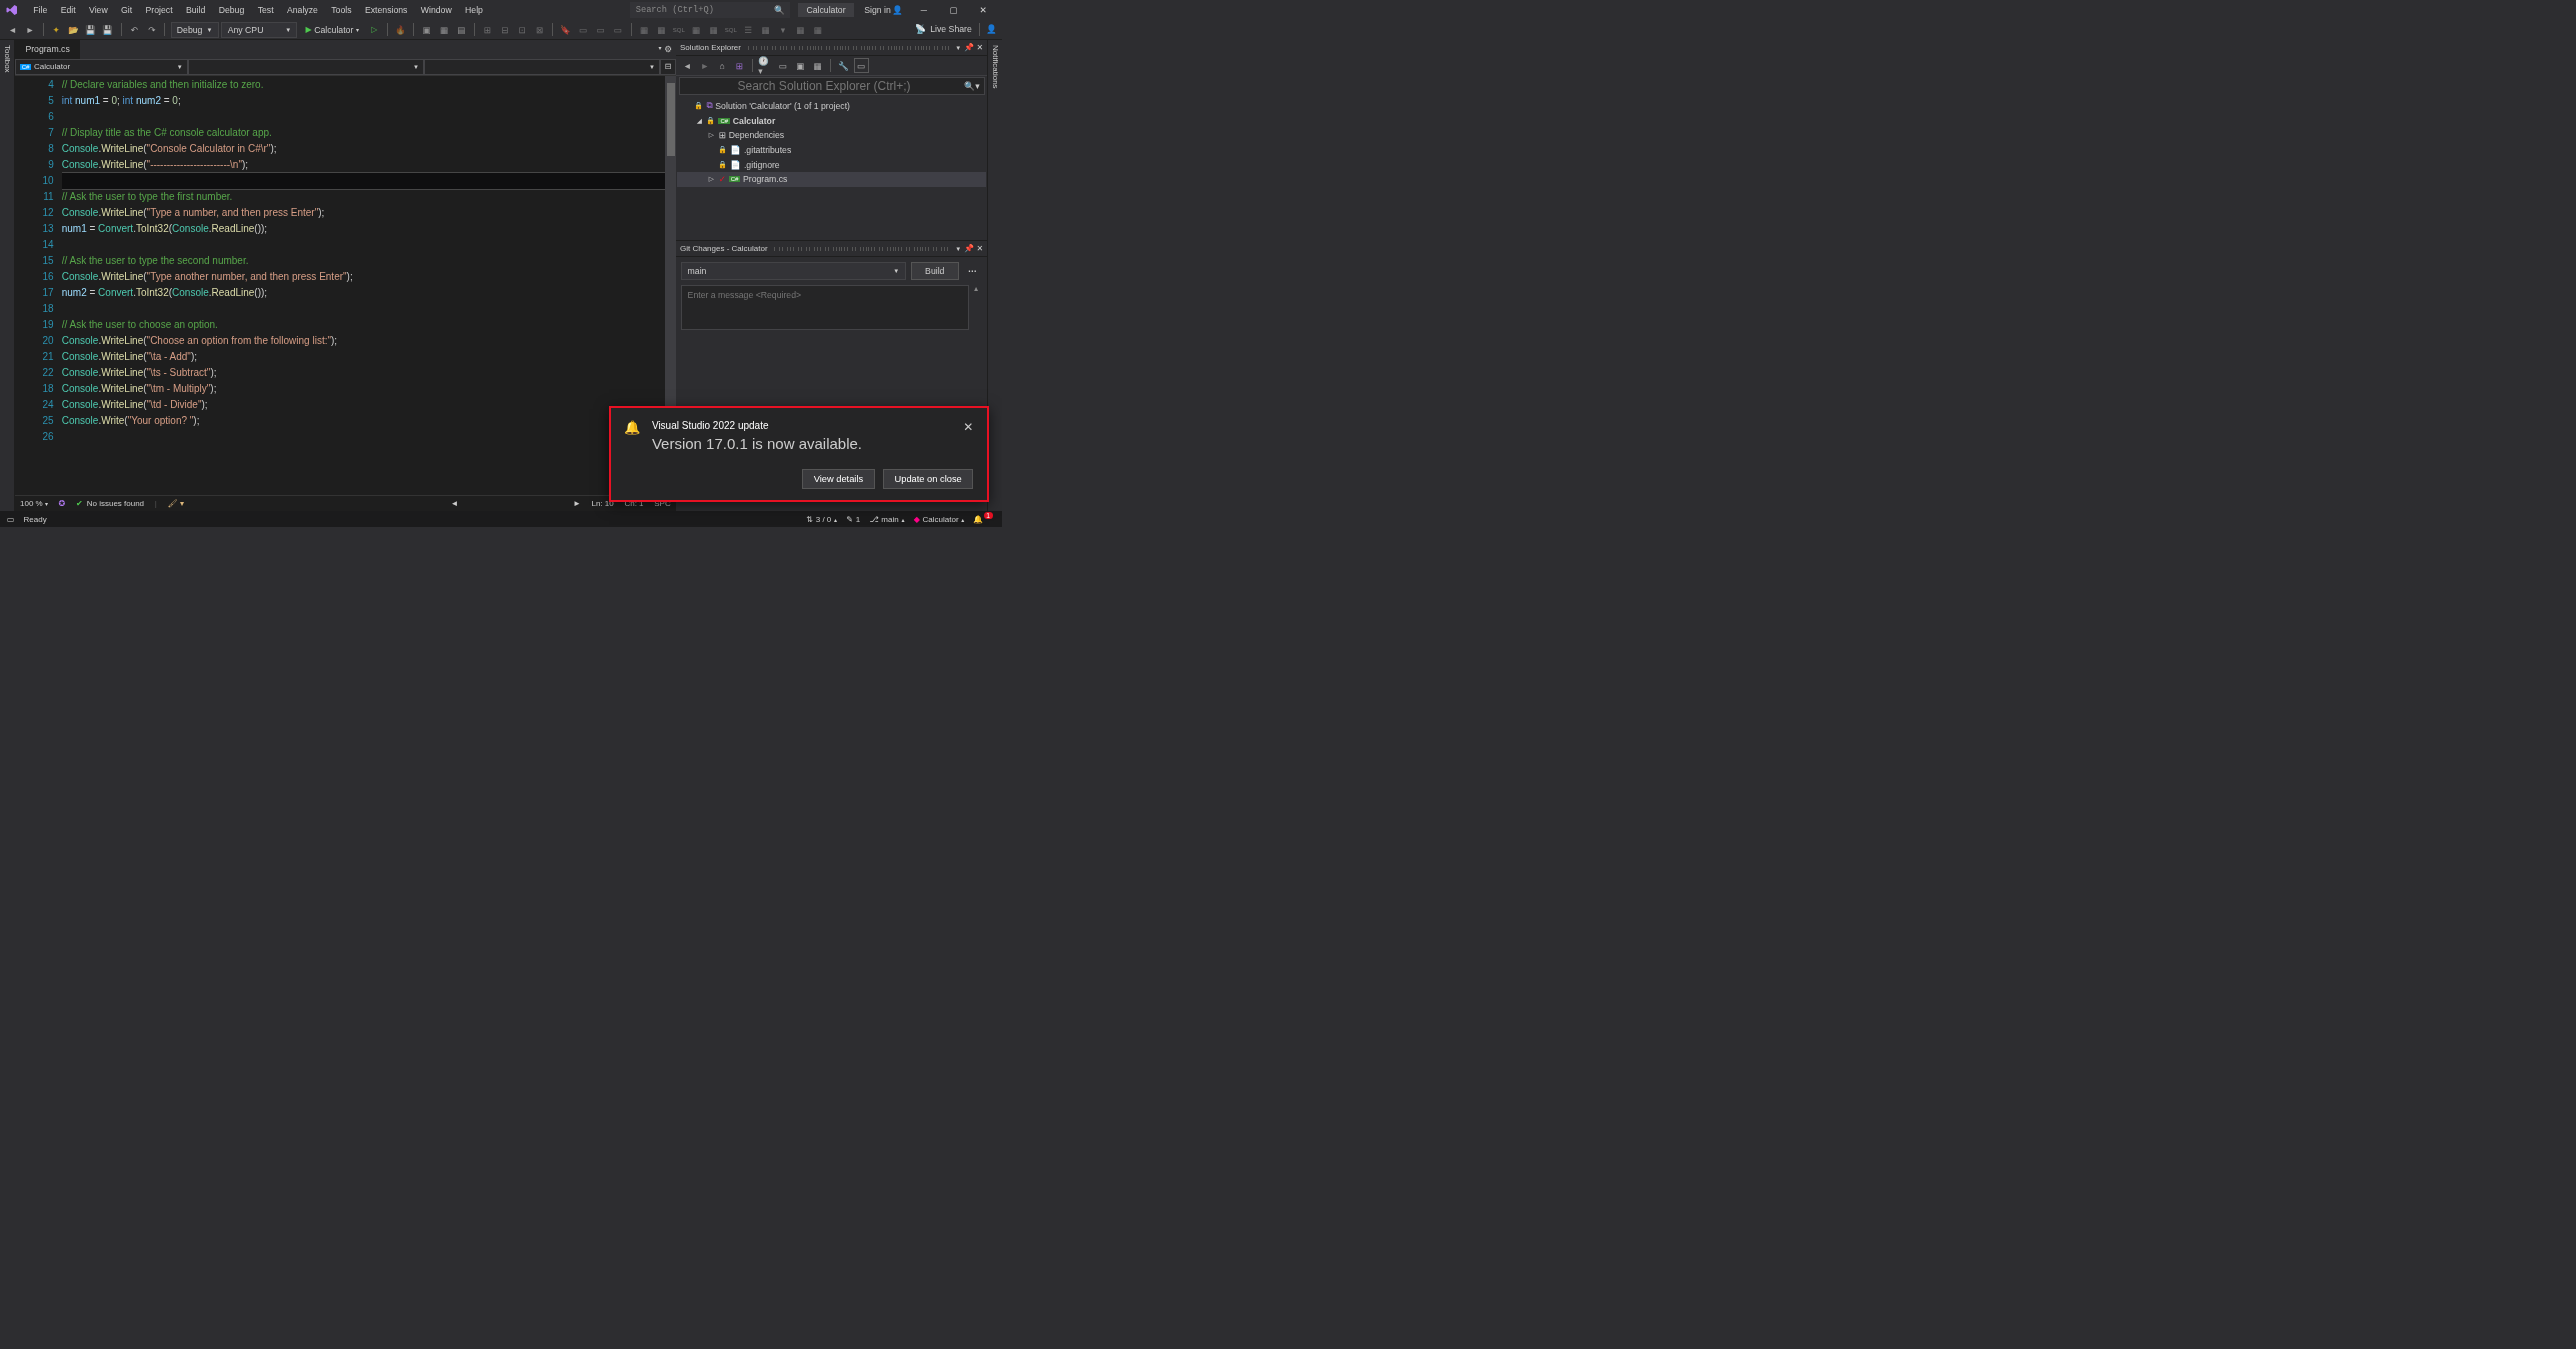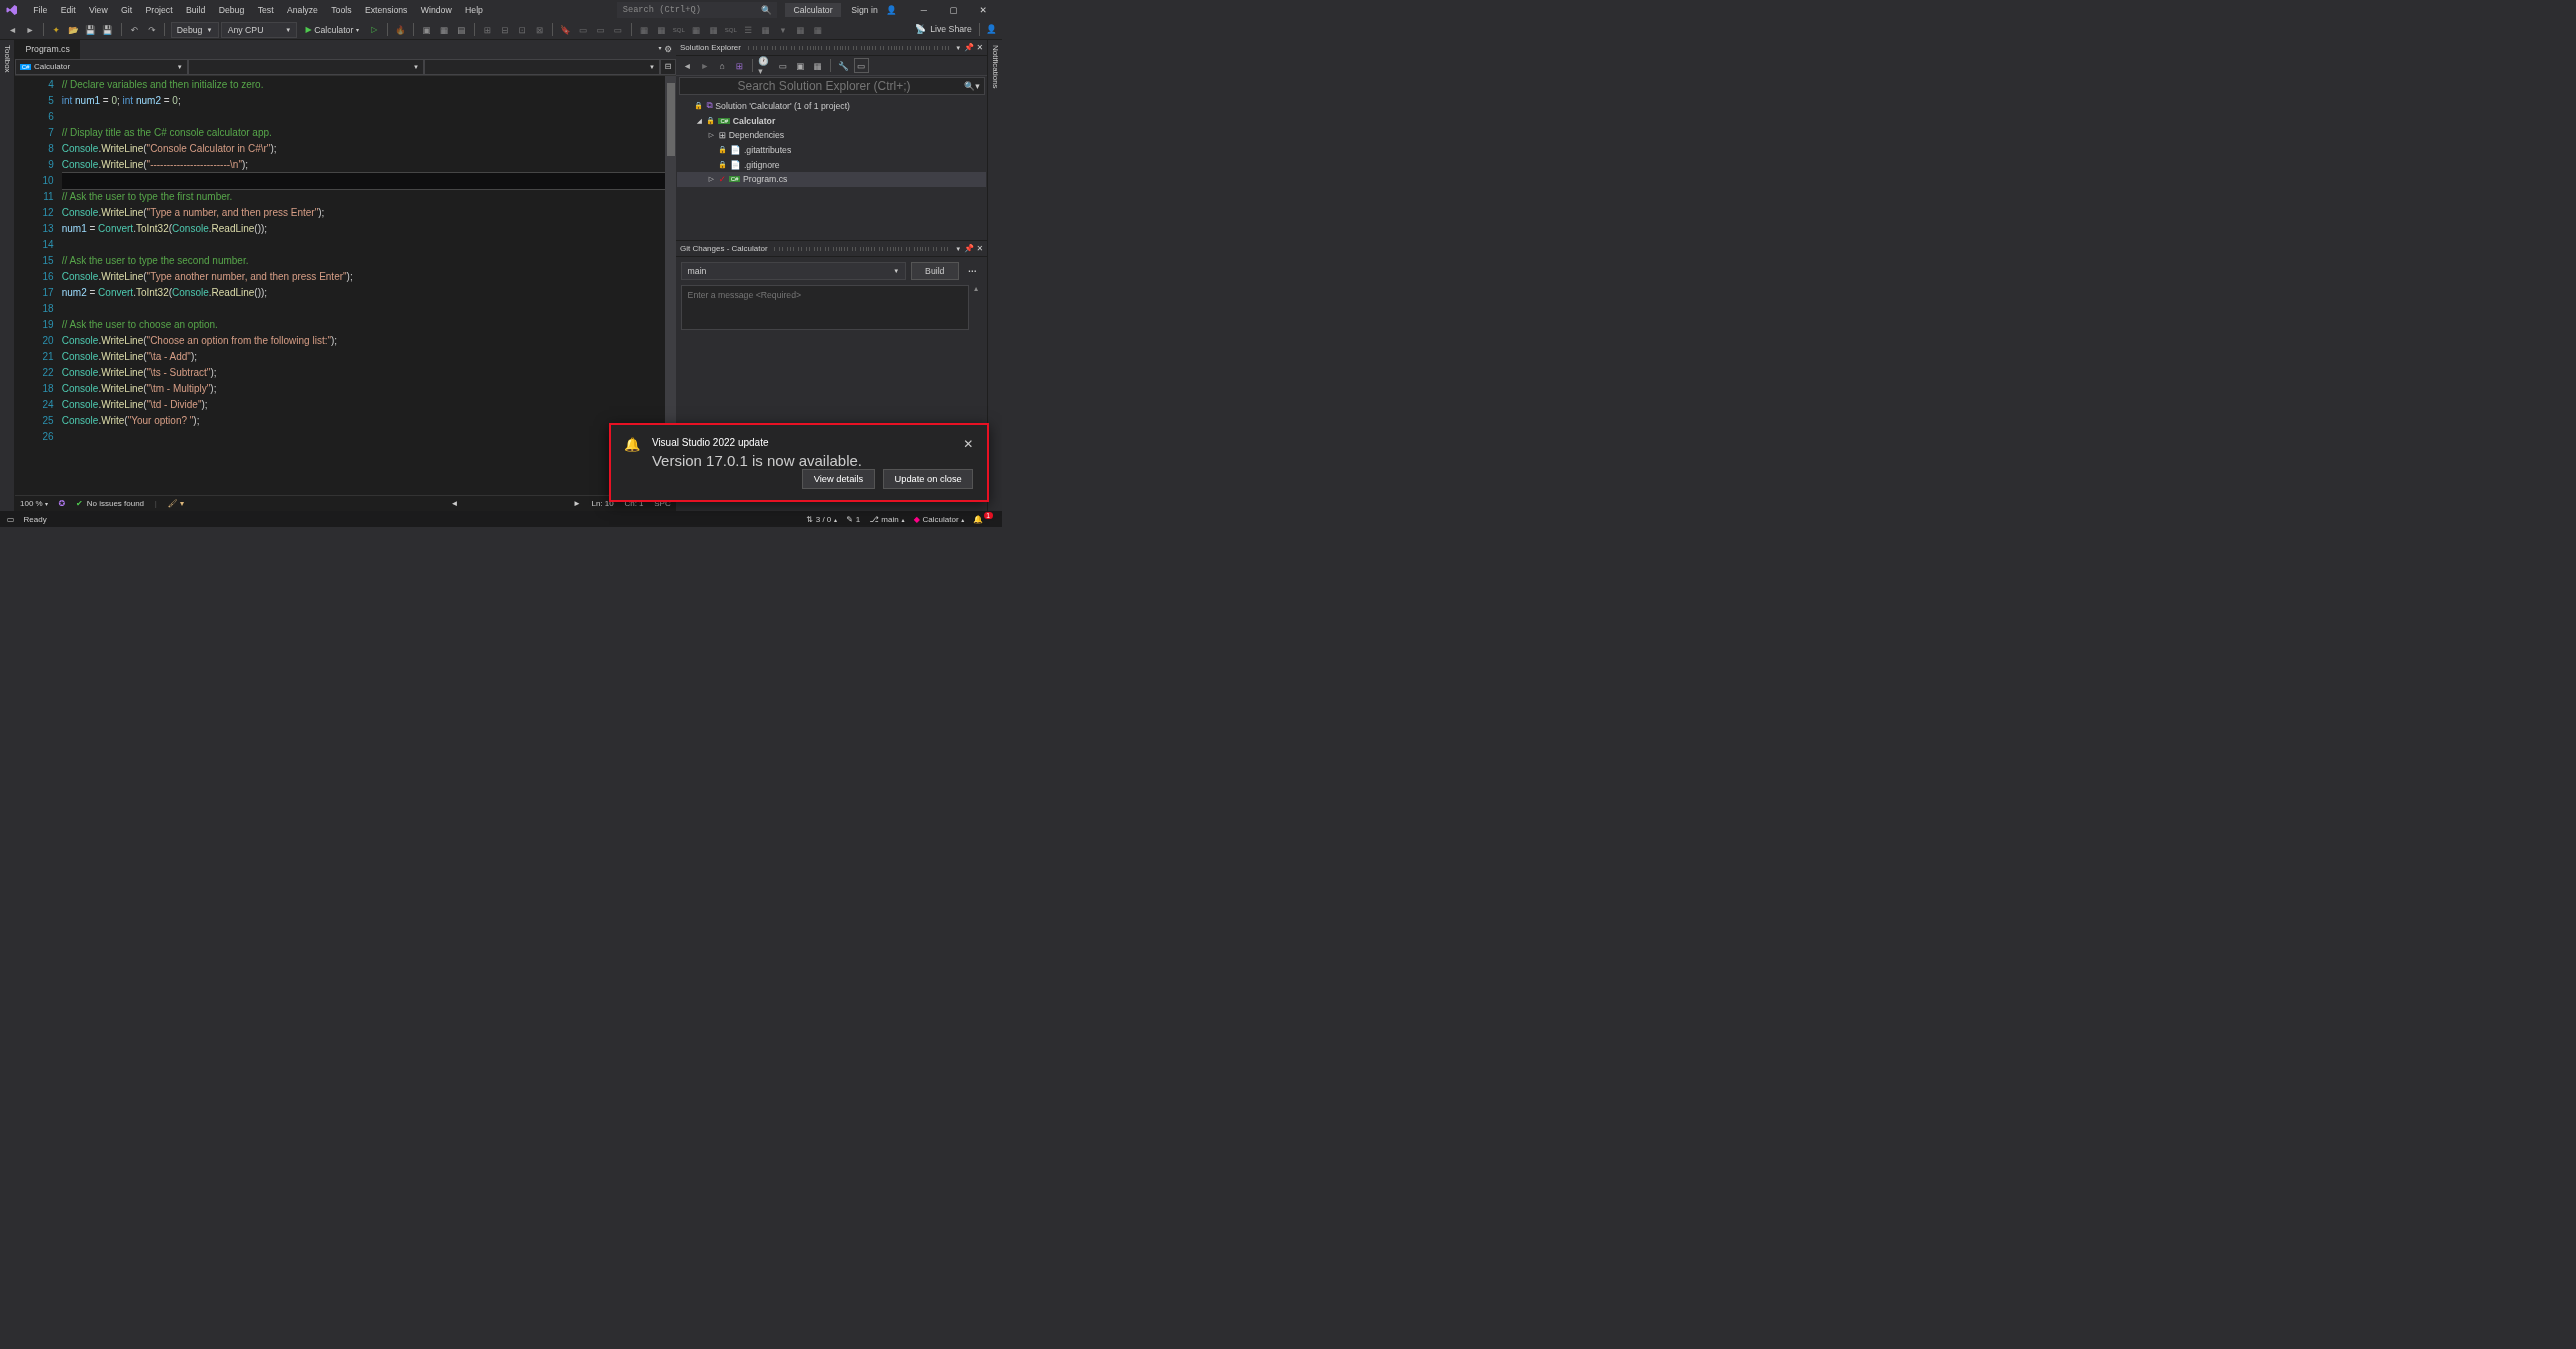--- a/index.html
+++ b/index.html
@@ -6,21 +6,21 @@
 body { background:#2d2d30; color:#ccc; width:1002px; height:527px; overflow:hidden; font-size:8.7px; position:relative; }
 .titlebar { height:20px; background:#2d2d30; display:flex; align-items:center; padding:0 5.3px; gap:2.7px; }
 .vs-logo { width:13.3px; height:13.3px; margin-right:5.3px; display:flex; align-items:center; justify-content:center; }
 .vs-logo svg { width:12px; height:12px; }
 .menu-item { padding:2.7px 6.7px; cursor:pointer; }
 .spacer { flex:1; }
 .search-box { background:#333337; width:160px; height:16px; padding:1.3px 5.3px; display:flex; align-items:center; gap:4px; margin-right:5.3px; }
 .search-box input { background:transparent; border:none; color:#ccc; flex:1; outline:none; font-size:8.7px;font-family:Liberation Mono, monospace; }
 .search-box input::placeholder { color:#888; }
 .app-name { background:#3e3e42; padding:2px 8px; margin-right:8px; }
-.signin { margin-right:10px; display:flex; align-items:center; gap:9px; }
+.signin { margin-right:4px; display:flex; align-items:center; gap:2px; }
 .win-btn { width:27px; height:18.6px; display:flex; align-items:center; justify-content:center; cursor:pointer; }
 .toolbar { height:20px; background:#2d2d30; display:flex; align-items:center; padding:1.3px 5.3px; gap:2.7px; border-bottom:0.7px solid #1e1e1e; }
 .tb-btn { width:14.7px; height:14.7px; display:flex; align-items:center; justify-content:center; cursor:pointer; opacity:.8; }
 .tb-sep { width:0.7px; height:13.3px; background:#555; margin:0 2.7px; }
 .combo { background:#333337; border:0.7px solid #434346; padding:1.3px 5.3px; height:16px; display:flex; align-items:center; gap:4px; cursor:pointer; }
 .start-btn { display:flex; align-items:center; gap:2.7px; padding:1.3px 5.3px; cursor:pointer; }
 .play-icon { color:#4ec94e; font-size:8px; }
 .live-share { display:flex; align-items:center; gap:4px; margin-left:auto; }
 .main { display:flex; height:calc(100% - 40px - 16px); }
 .toolbox-tab { writing-mode:vertical-lr; background:#2d2d30; padding:5.3px 2.7px; border-right:0.7px solid #1e1e1e; cursor:pointer; font-size:8px; width:14.7px; }
@@ -71,21 +71,21 @@
 .notif-tab { writing-mode:vertical-lr; background:#2d2d30; padding:5.3px 2.7px; border-left:0.7px solid #1e1e1e; cursor:pointer; font-size:8px; width:14.7px; }
 .statusbar { height:16px; background:#007acc; color:#fff; display:flex; align-items:center; padding:0 6.7px; gap:9.3px; font-size:8px; }
 .statusbar.dark { background:#1b1b1c; color:#ccc; }
 .sb-item { display:flex; align-items:center; gap:2.7px; cursor:pointer; }
 .toast { position:absolute; right:13.3px; bottom:25px; width:380px; background:#252526; border:2px solid #e81123; padding:12px 13.3px 10.7px 13.3px; box-shadow:0 2.7px 13.3px rgba(0,0,0,.6); }
 .toast-head { display:flex; align-items:flex-start; gap:9.3px; }
 .bell { width:18.6px; font-size:13.3px; color:#ccc; }
 .toast-title { font-size:10px; color:#fff; margin-bottom:4px; }
 .toast-msg { font-size:15px; color:#ccc; }
 .toast-close { margin-left:auto; font-size:12px; cursor:pointer; color:#ccc; }
-.toast-actions { display:flex; justify-content:flex-end; gap:8px; margin-top:0; }
+.toast-actions { display:flex; justify-content:flex-end; gap:8px; margin-top:17px; }
 .toast-btn { background:#3a3a3d; border:0.7px solid #555; color:#fff; padding:4px 10.7px; cursor:pointer; font-size:9.3px; }
 .badge { background:#e81123; color:#fff; border-radius:5.3px; padding:0 2.7px; font-size:6.7px; min-width:8px; text-align:center; position:relative; top:-4px; left:-2.7px; }
 .caret { font-size:6px; color:#ccc; }
 </style>
 </head>
 <body>
 
 <div class="titlebar">
   <div class="vs-logo">
     <svg viewBox="0 0 24 24">

